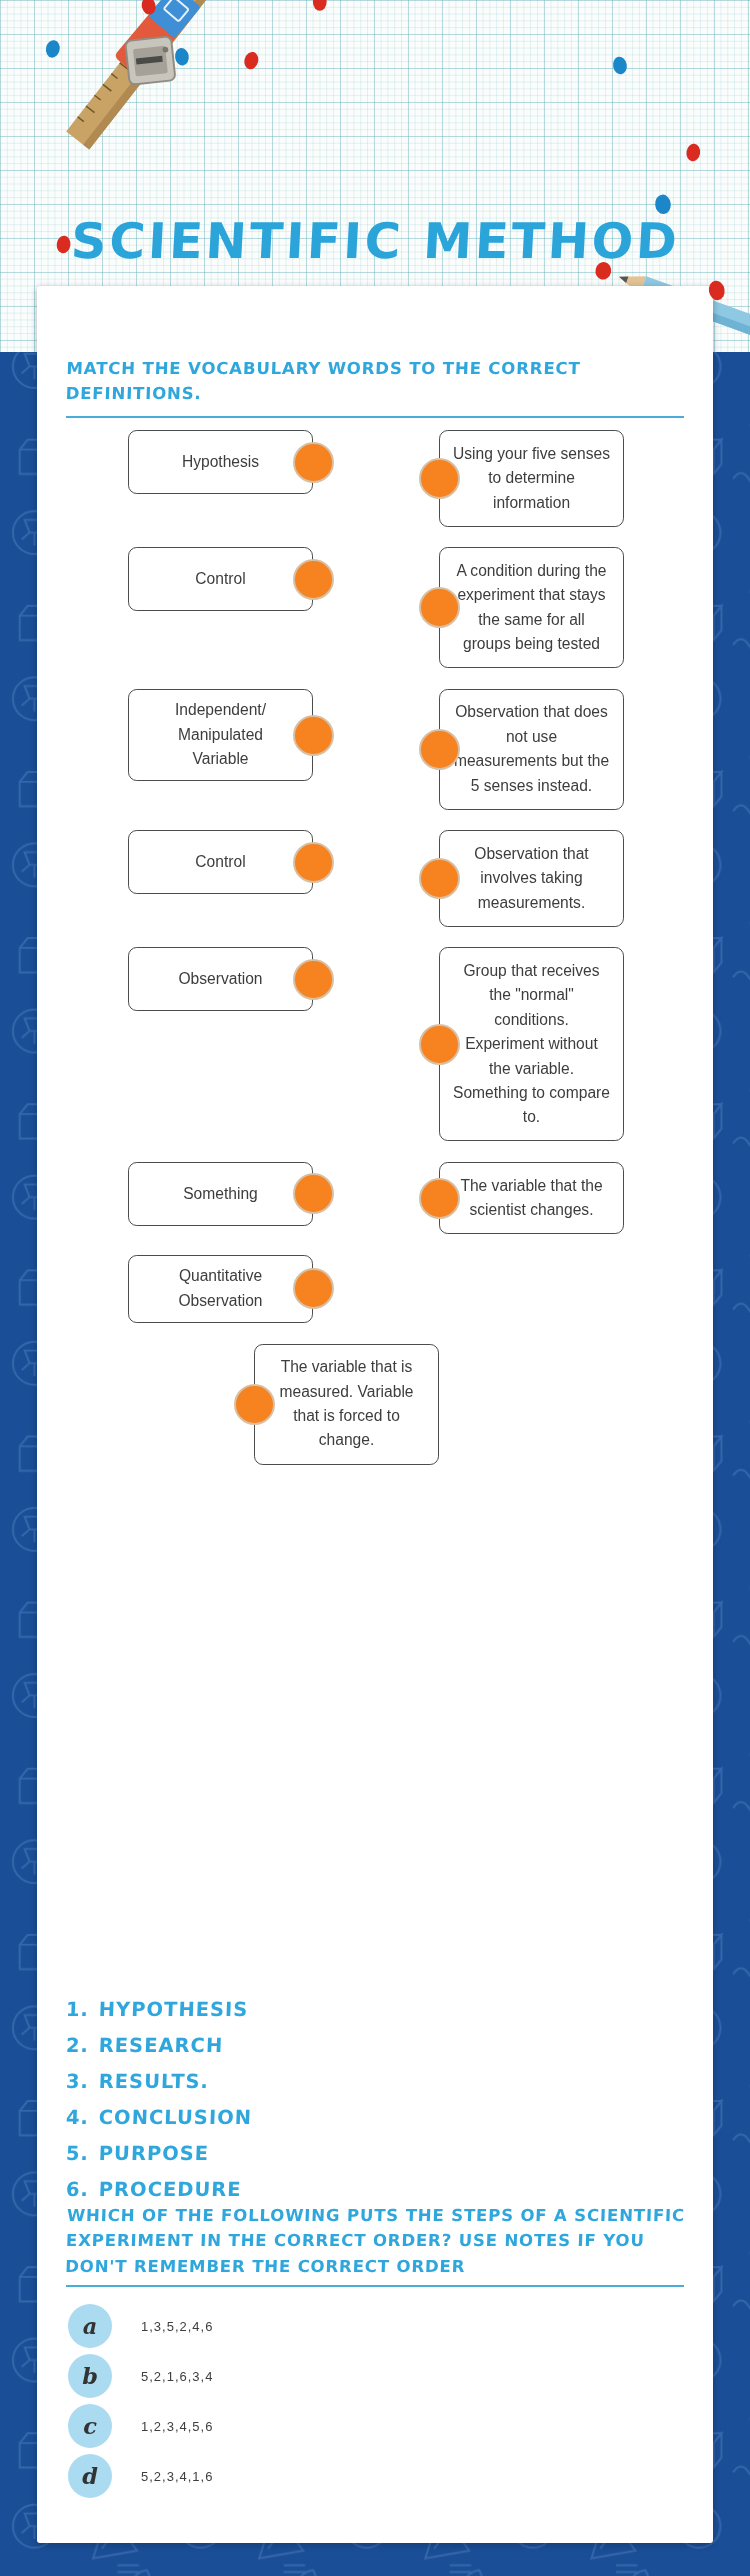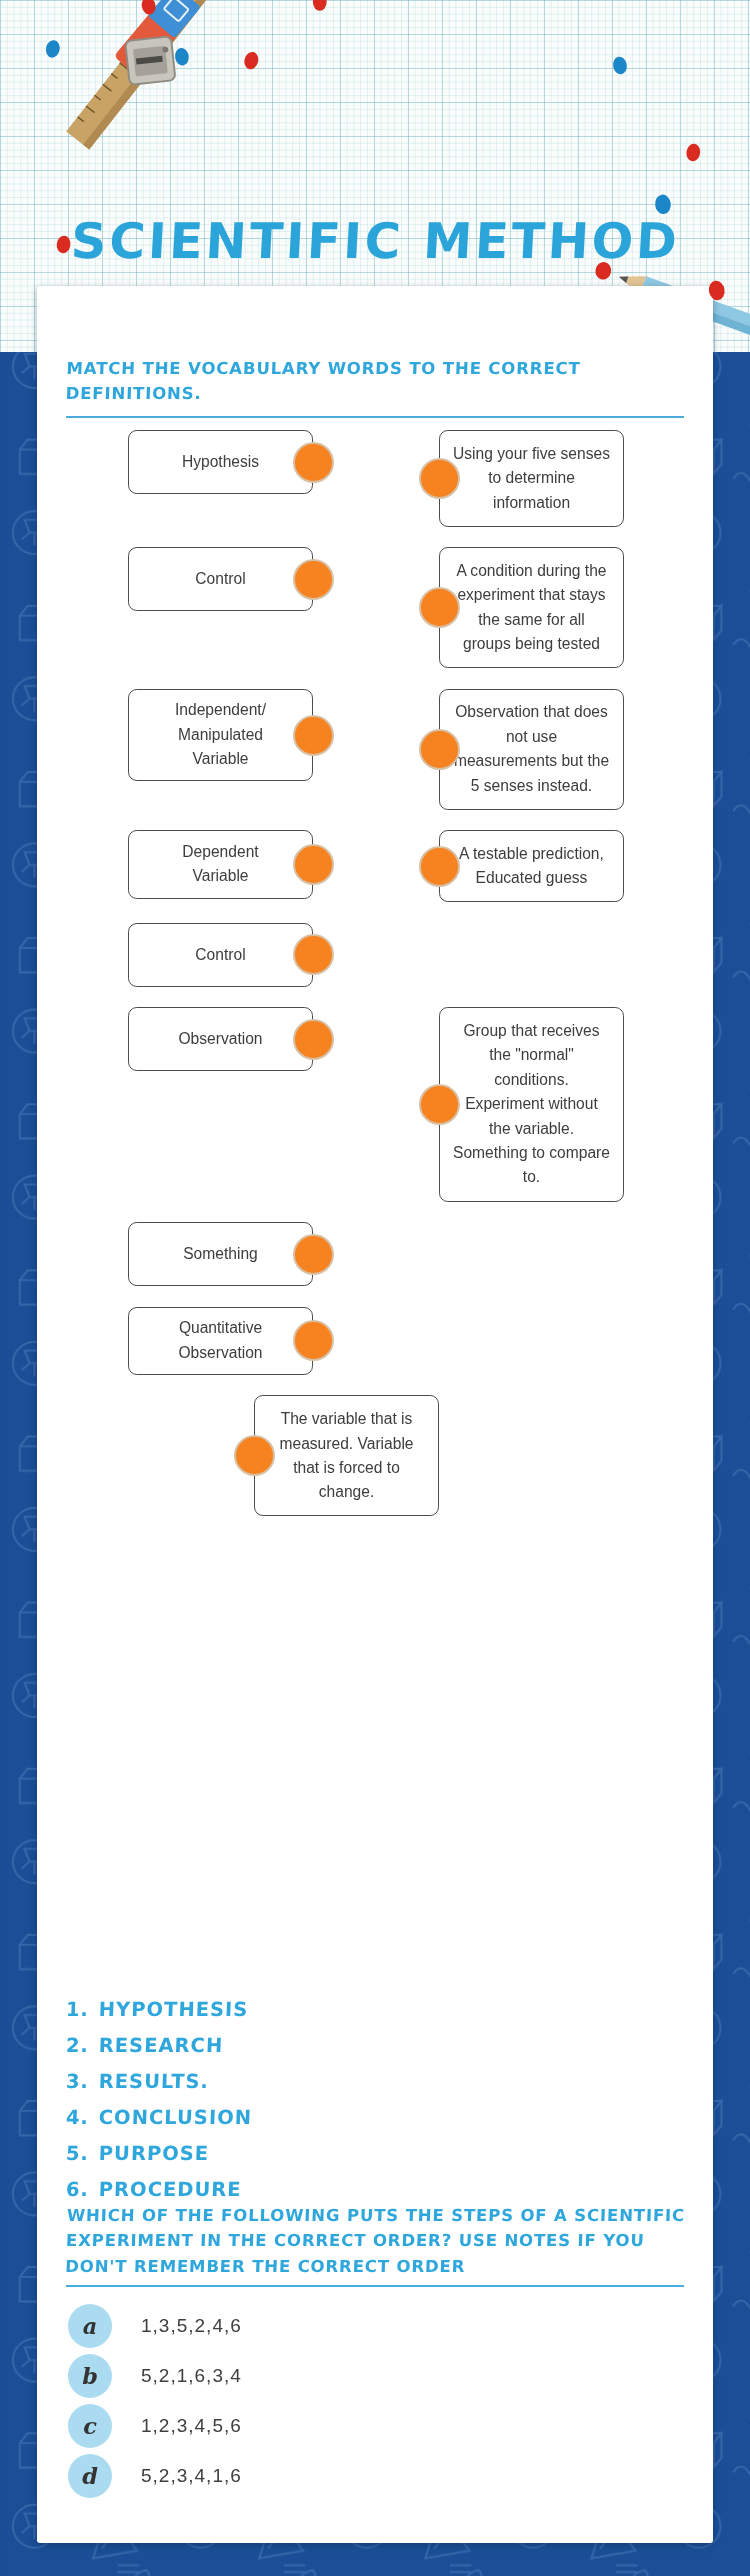--- a/index.html
+++ b/index.html
@@ -59,21 +59,21 @@
 
   .question-text { top:1917px; }
 
   
   .options { position:absolute; left:29px; top:2015px; }
   .option-row { height:50px; display:flex; align-items:center; cursor:pointer; }
   .option-circle { width:44px; height:44px; margin-left:2px; border-radius:50%;
     background:#abdbf1; display:flex; align-items:center; justify-content:center;
     font-family:"DejaVu Serif", serif; font-style:italic; font-weight:700;
     font-size:22.5px; color:#333; flex:none; }
-  .option-value { margin-left:29px; font-size:19px; color:#3f3f3f; letter-spacing:1px; }
+  .option-value { margin-left:29px; font-size:13px; color:#3f3f3f; letter-spacing:1px; }
 </style>
 </head>
 <body>
 
 <svg class="bg-doodles" width="751" height="2576" viewBox="0 0 768 2636">
   <defs>
     <pattern id="doodles" width="170" height="170" patternUnits="userSpaceOnUse">
       <g fill="none" stroke="#5585c2" stroke-width="2" opacity="0.45">
         <circle cx="35" cy="35" r="22"></circle>
         <path d="M25 22 L45 22 L40 35 L30 35 Z M35 35 L35 48 M22 42 L30 35 M48 42 L40 35"></path>
@@ -169,53 +169,51 @@
     <div class="word-box">
       <span>Independent/ Manipulated Variable</span>
       <span class="connector right"></span>
     </div>
     <div class="def-box">
       <span>Observation that does not use measurements but the 5 senses instead.</span>
       <span class="connector left"></span>
     </div>
   </div>
 
-  <div class="match-row">
-    <div class="word-box">
-      <span>Dependent Variable</span>
-      <span class="connector right"></span>
-    </div>
-    <div class="def-box">
-      <span>A testable prediction, Educated guess</span>
-      <span class="connector left"></span>
-    </div>
-  </div>
 
   <div class="match-row">
     <div class="word-box">
       <span>Control</span>
       <span class="connector right"></span>
     </div>
+    <div class="def-box">
+      <span>Observation that involves taking measurements.</span>
+      <span class="connector left"></span>
+    </div>
   </div>
 
   <div class="match-row">
     <div class="word-box">
       <span>Observation</span>
       <span class="connector right"></span>
     </div>
     <div class="def-box">
       <span>Group that receives the "normal" conditions. Experiment without the variable. Something to compare to.</span>
       <span class="connector left"></span>
     </div>
   </div>
 
   <div class="match-row">
     <div class="word-box">
       <span>Something</span>
       <span class="connector right"></span>
+    </div>
+    <div class="def-box">
+      <span>The variable that the scientist changes.</span>
+      <span class="connector left"></span>
     </div>
   </div>
 
   <div class="match-row">
     <div class="word-box">
       <span>Quantitative Observation</span>
       <span class="connector right"></span>
     </div>
   </div>
 

